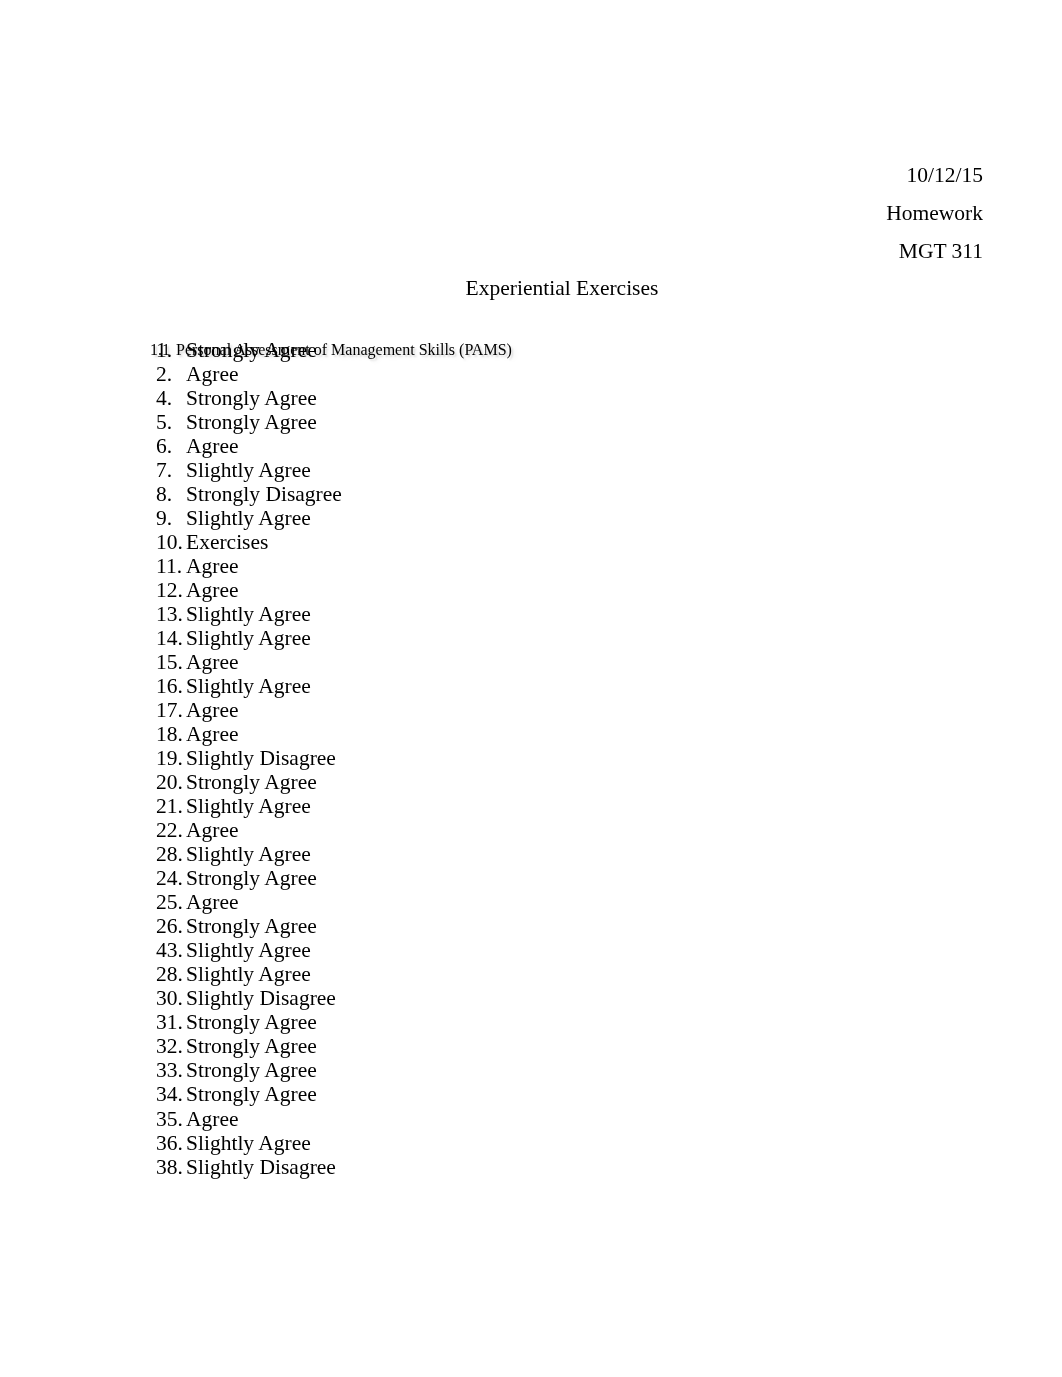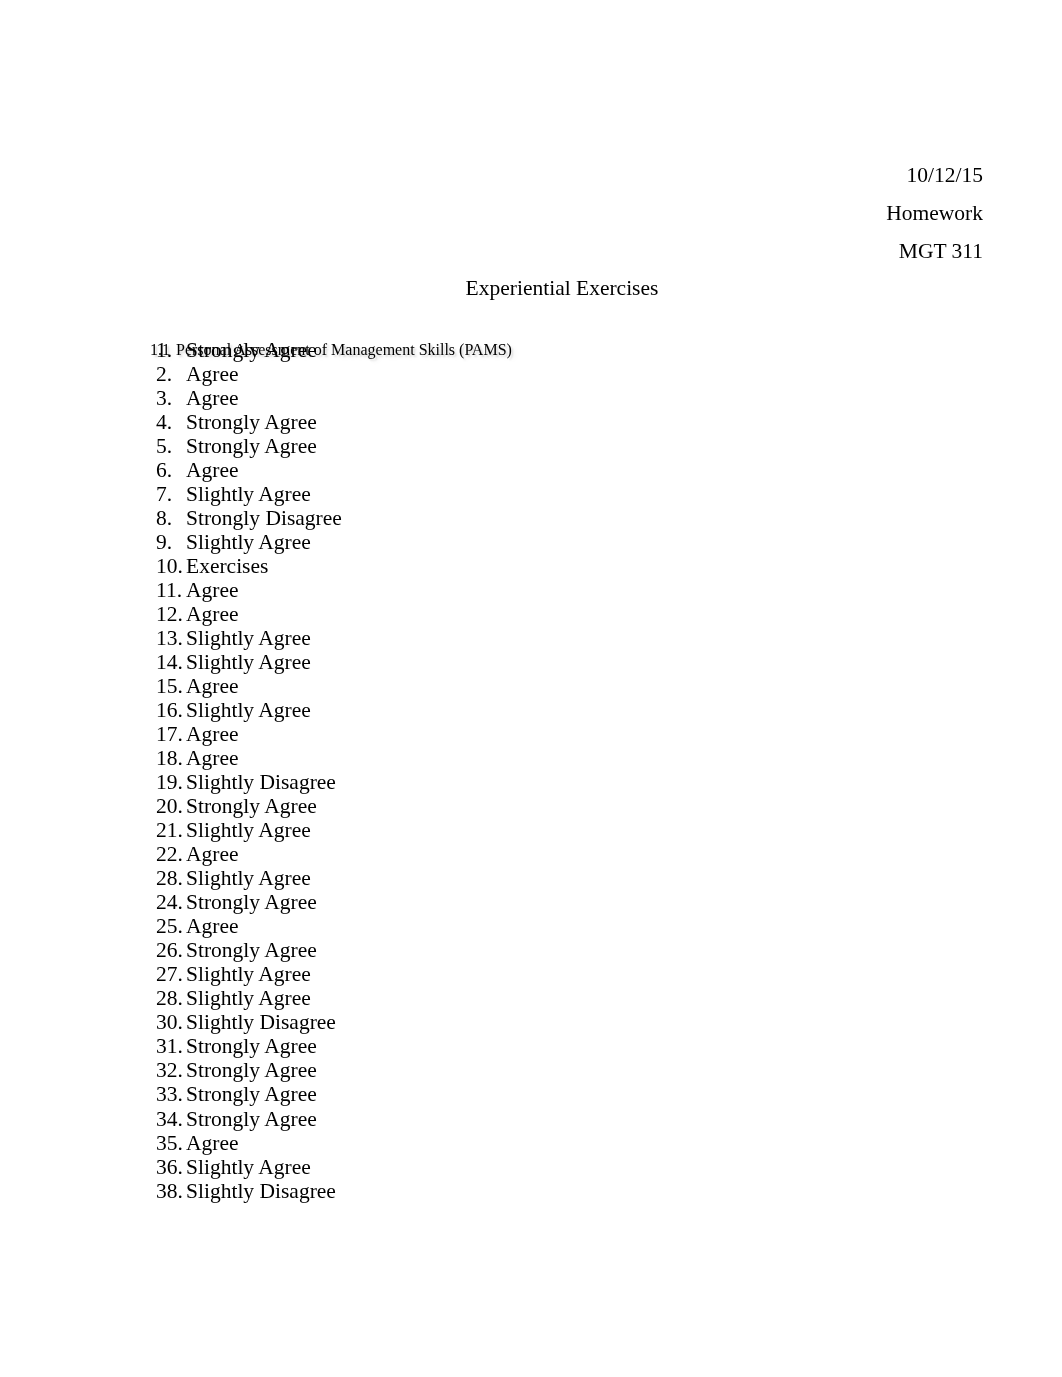--- a/index.html
+++ b/index.html
@@ -102,21 +102,20 @@
 
   <div class="doc-title">Experiential Exercises</div>
 
   <div class="section-heading">
     <span class="sec-num">1.1</span><span>Personal Assessment of Management Skills (PAMS)</span>
   </div>
 
   <ol class="answer-list">
       <li class="answer-row"><span class="ans-num">1.</span><span class="ans-text">Strongly Agree</span></li>
       <li class="answer-row"><span class="ans-num">2.</span><span class="ans-text">Agree</span></li>
-      <li class="answer-row"><span class="ans-num">3.</span><span class="ans-text">Agree</span></li>
       <li class="answer-row"><span class="ans-num">4.</span><span class="ans-text">Strongly Agree</span></li>
       <li class="answer-row"><span class="ans-num">5.</span><span class="ans-text">Strongly Agree</span></li>
       <li class="answer-row"><span class="ans-num">6.</span><span class="ans-text">Agree</span></li>
       <li class="answer-row"><span class="ans-num">7.</span><span class="ans-text">Slightly Agree</span></li>
       <li class="answer-row"><span class="ans-num">8.</span><span class="ans-text">Strongly Disagree</span></li>
       <li class="answer-row"><span class="ans-num">9.</span><span class="ans-text">Slightly Agree</span></li>
       <li class="answer-row"><span class="ans-num">10.</span><span class="ans-text">Exercises</span></li>
       <li class="answer-row"><span class="ans-num">11.</span><span class="ans-text">Agree</span></li>
       <li class="answer-row"><span class="ans-num">12.</span><span class="ans-text">Agree</span></li>
       <li class="answer-row"><span class="ans-num">13.</span><span class="ans-text">Slightly Agree</span></li>
@@ -126,21 +125,21 @@
       <li class="answer-row"><span class="ans-num">17.</span><span class="ans-text">Agree</span></li>
       <li class="answer-row"><span class="ans-num">18.</span><span class="ans-text">Agree</span></li>
       <li class="answer-row"><span class="ans-num">19.</span><span class="ans-text">Slightly Disagree</span></li>
       <li class="answer-row"><span class="ans-num">20.</span><span class="ans-text">Strongly Agree</span></li>
       <li class="answer-row"><span class="ans-num">21.</span><span class="ans-text">Slightly Agree</span></li>
       <li class="answer-row"><span class="ans-num">22.</span><span class="ans-text">Agree</span></li>
       <li class="answer-row"><span class="ans-num">28.</span><span class="ans-text">Slightly Agree</span></li>
       <li class="answer-row"><span class="ans-num">24.</span><span class="ans-text">Strongly Agree</span></li>
       <li class="answer-row"><span class="ans-num">25.</span><span class="ans-text">Agree</span></li>
       <li class="answer-row"><span class="ans-num">26.</span><span class="ans-text">Strongly Agree</span></li>
-      <li class="answer-row"><span class="ans-num">27.</span><span class="ans-text">Slightly Agree</span></li>
+      <li class="answer-row"><span class="ans-num">43.</span><span class="ans-text">Slightly Agree</span></li>
       <li class="answer-row"><span class="ans-num">28.</span><span class="ans-text">Slightly Agree</span></li>
       <li class="answer-row"><span class="ans-num">30.</span><span class="ans-text">Slightly Disagree</span></li>
       <li class="answer-row"><span class="ans-num">31.</span><span class="ans-text">Strongly Agree</span></li>
       <li class="answer-row"><span class="ans-num">32.</span><span class="ans-text">Strongly Agree</span></li>
       <li class="answer-row"><span class="ans-num">33.</span><span class="ans-text">Strongly Agree</span></li>
       <li class="answer-row"><span class="ans-num">34.</span><span class="ans-text">Strongly Agree</span></li>
       <li class="answer-row"><span class="ans-num">35.</span><span class="ans-text">Agree</span></li>
       <li class="answer-row"><span class="ans-num">36.</span><span class="ans-text">Slightly Agree</span></li>
       <li class="answer-row"><span class="ans-num">38.</span><span class="ans-text">Slightly Disagree</span></li>
     </ol>

